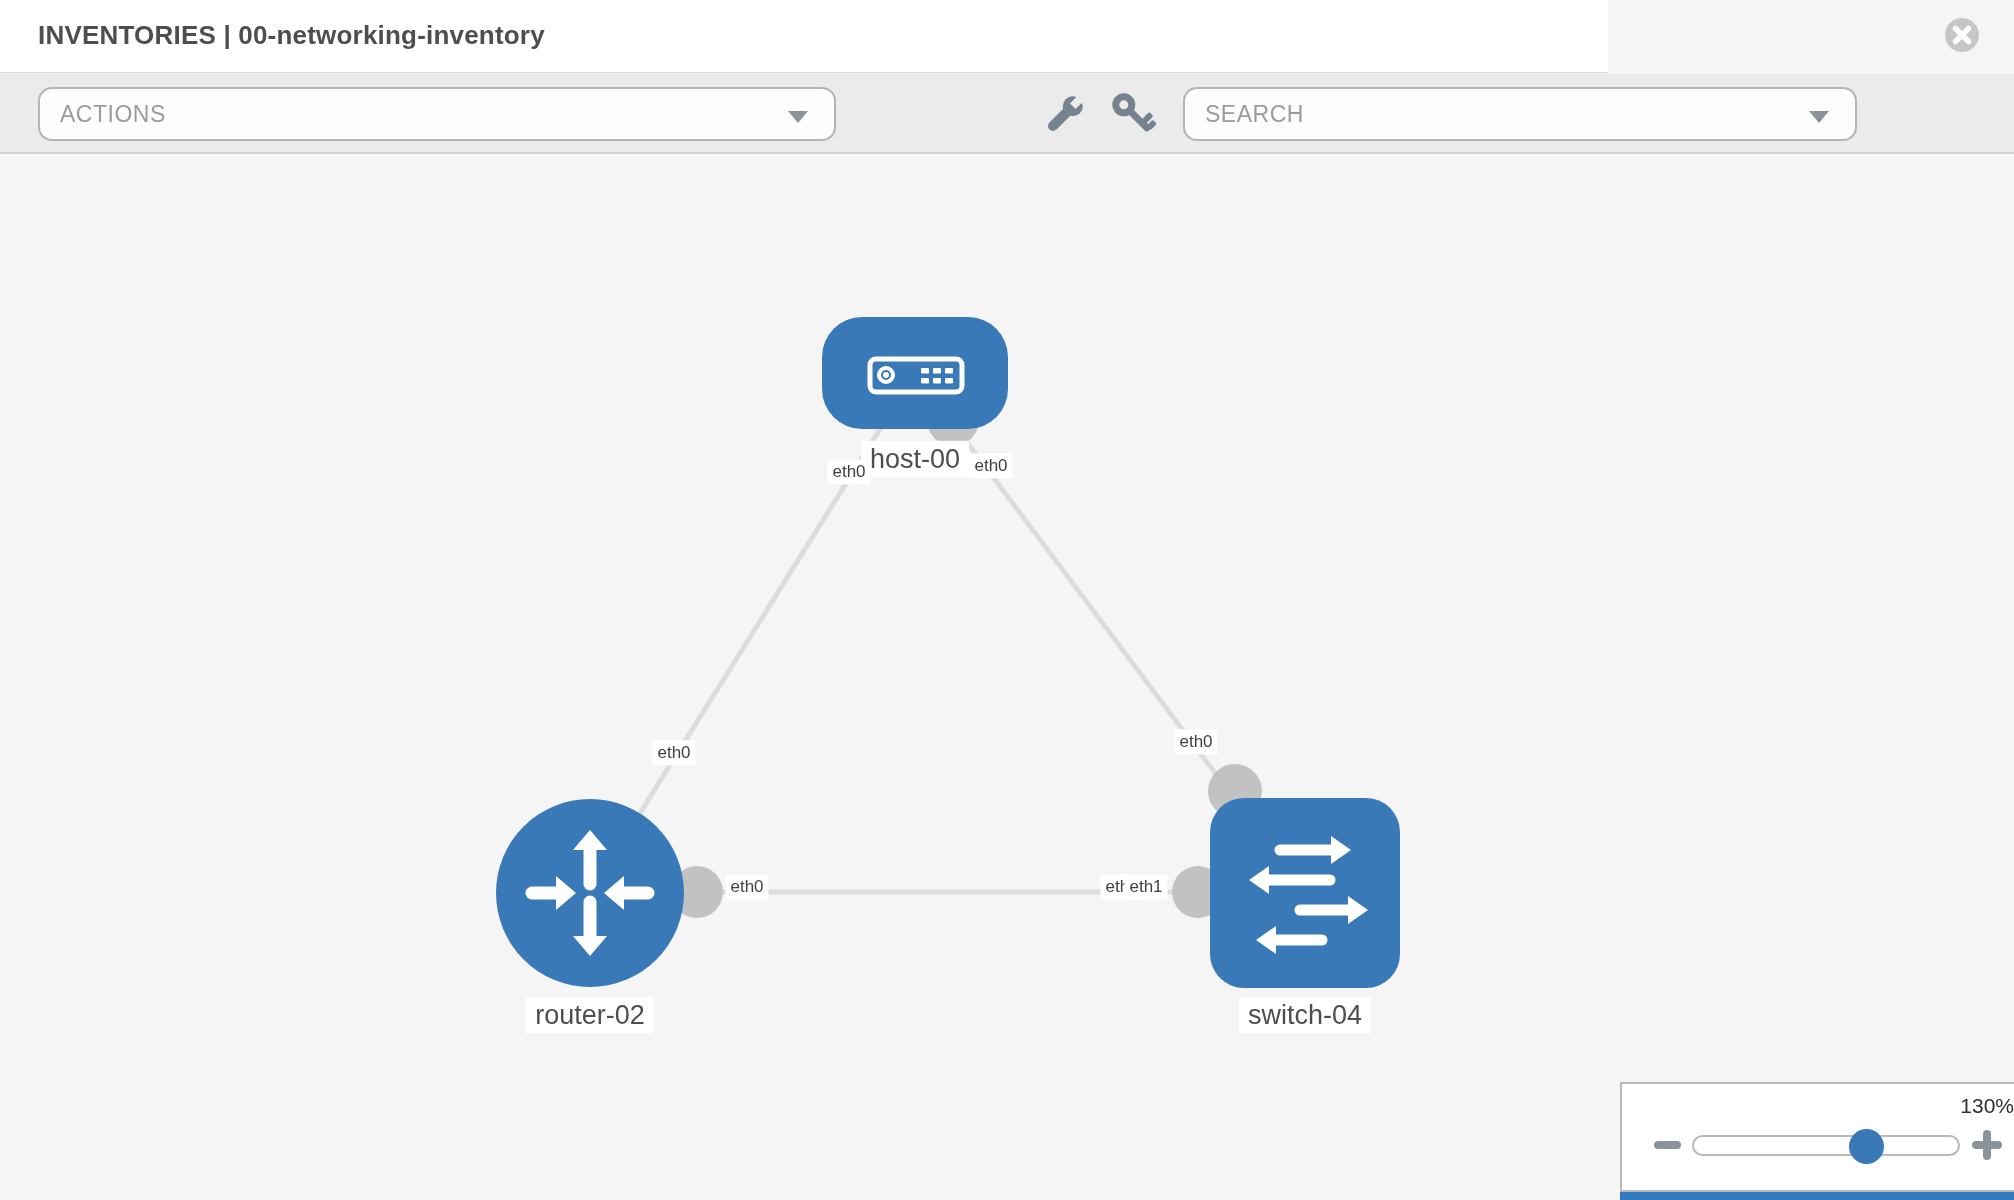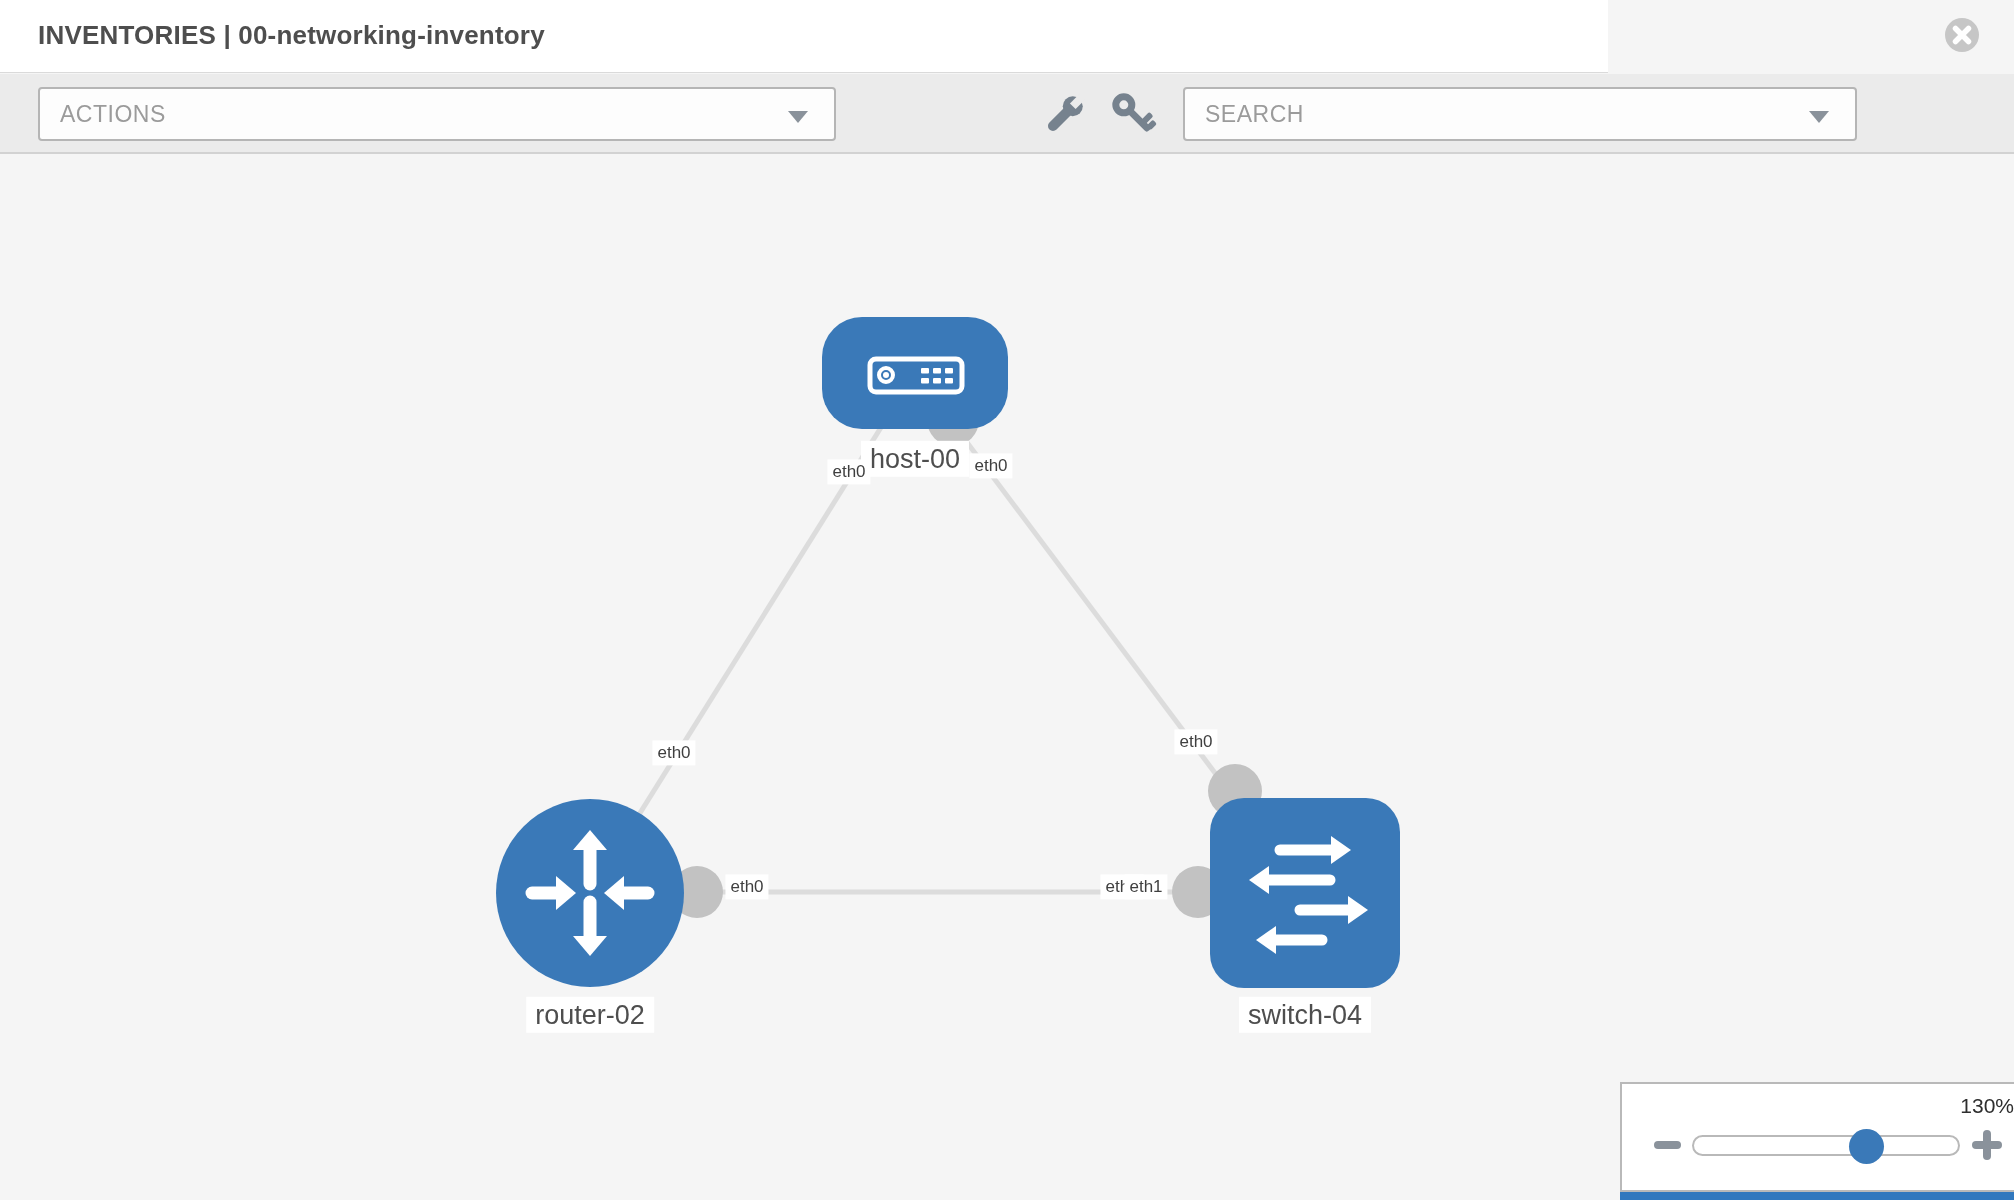--- a/index.html
+++ b/index.html
@@ -11,21 +11,21 @@
     background:#ffffff; border-bottom:1px solid #dadada; }
   .page-title { position:absolute; left:38px; top:20px; font-size:26px;
     font-weight:bold; color:#4e4e4e; letter-spacing:.2px; }
   .close-btn { position:absolute; left:1944px; top:17px; width:36px; height:36px;
     cursor:pointer; }
 
   
   .toolbar { position:absolute; left:0; top:74px; width:2014px; height:80px;
     background:#ebebeb; border-bottom:2px solid #d2d2d2; }
   .dropdown { position:absolute; top:13px; height:54px; background:#fdfdfd;
-    border:2px solid #b5b5b5; border-radius:4px; display:flex; align-items:center;
+    border:2px solid #b5b5b5; border-radius:14px; display:flex; align-items:center;
     padding:0 20px; cursor:pointer; }
   .dropdown .ph { font-size:23px; color:#9b9b9b; letter-spacing:.5px; }
   .dd-actions { left:38px; width:798px; }
   .dd-search  { left:1183px; width:674px; }
   .chev { position:absolute; right:26px; top:22px; width:0; height:0;
     border-left:10px solid transparent; border-right:10px solid transparent;
     border-top:12px solid #8a929b; }
   .tool-icon { position:absolute; top:84px; width:60px; height:60px; cursor:pointer; }
   .ti-wrench { left:1035px; }
   .ti-key    { left:1103px; }

